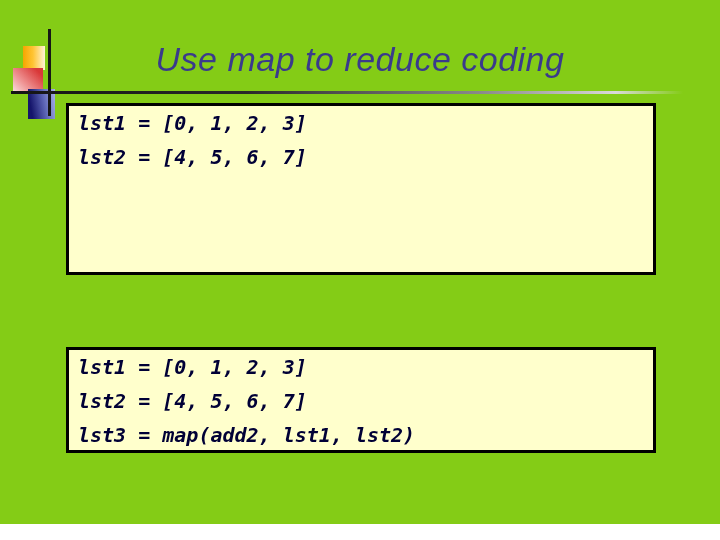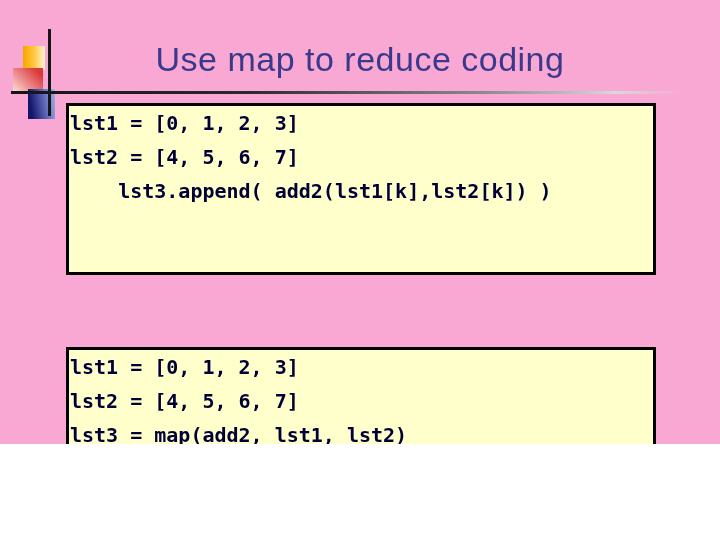--- a/index.html
+++ b/index.html
@@ -3,24 +3,25 @@
 <meta charset="utf-8">
 <style>
   html, body {
     margin: 0;
     padding: 0;
     background: #ffffff;
   }
   .slide {
     position: relative;
     width: 720px;
-    height: 444px;
-    background: #f9a8d4;
+    height: 524px;
+    background: #84cc16;
     overflow: hidden;
     font-family: "Liberation Sans", sans-serif;
+    font-style: italic;
   }
 
   
   .deco-square { position: absolute; }
   .deco-gold {
     left: 23px; top: 46px; width: 22px; height: 24px;
     background: linear-gradient(to right, #f5a500 0%, #ffc433 45%, #fff3d6 100%);
   }
   .deco-red {
     left: 13px; top: 68px; width: 30px; height: 25px;
@@ -66,42 +67,41 @@
   }
   .codebox-loop { top: 103px; height: 172px; }
   .codebox-map  { top: 347px; height: 106px; }
   .codeline {
     white-space: pre;
     font-family: "DejaVu Sans Mono", "Liberation Mono", monospace;
     font-weight: 700;
     font-size: 20px;
     line-height: 34px;
     color: #000036;
-    padding-left: 1px;
+    padding-left: 9px;
   }
 </style>
 </head>
 <body>
 
 <div class="slide">
 
   <div>
     <div class="deco-square deco-gold"></div>
     <div class="deco-square deco-red"></div>
     <div class="deco-square deco-blue"></div>
     <div class="deco-vline"></div>
     <div class="deco-hline"></div>
   </div>
 
   <h1 class="title">Use map to reduce coding</h1>
 
   <div class="codebox codebox-loop">
     <div class="codeline">lst1 = [0, 1, 2, 3]</div>
     <div class="codeline">lst2 = [4, 5, 6, 7]</div>
-    <div class="codeline">    lst3.append( add2(lst1[k],lst2[k]) )</div>
   </div>
 
   <div class="codebox codebox-map">
     <div class="codeline">lst1 = [0, 1, 2, 3]</div>
     <div class="codeline">lst2 = [4, 5, 6, 7]</div>
     <div class="codeline">lst3 = map(add2, lst1, lst2)</div>
   </div>
 
 </div>
 

